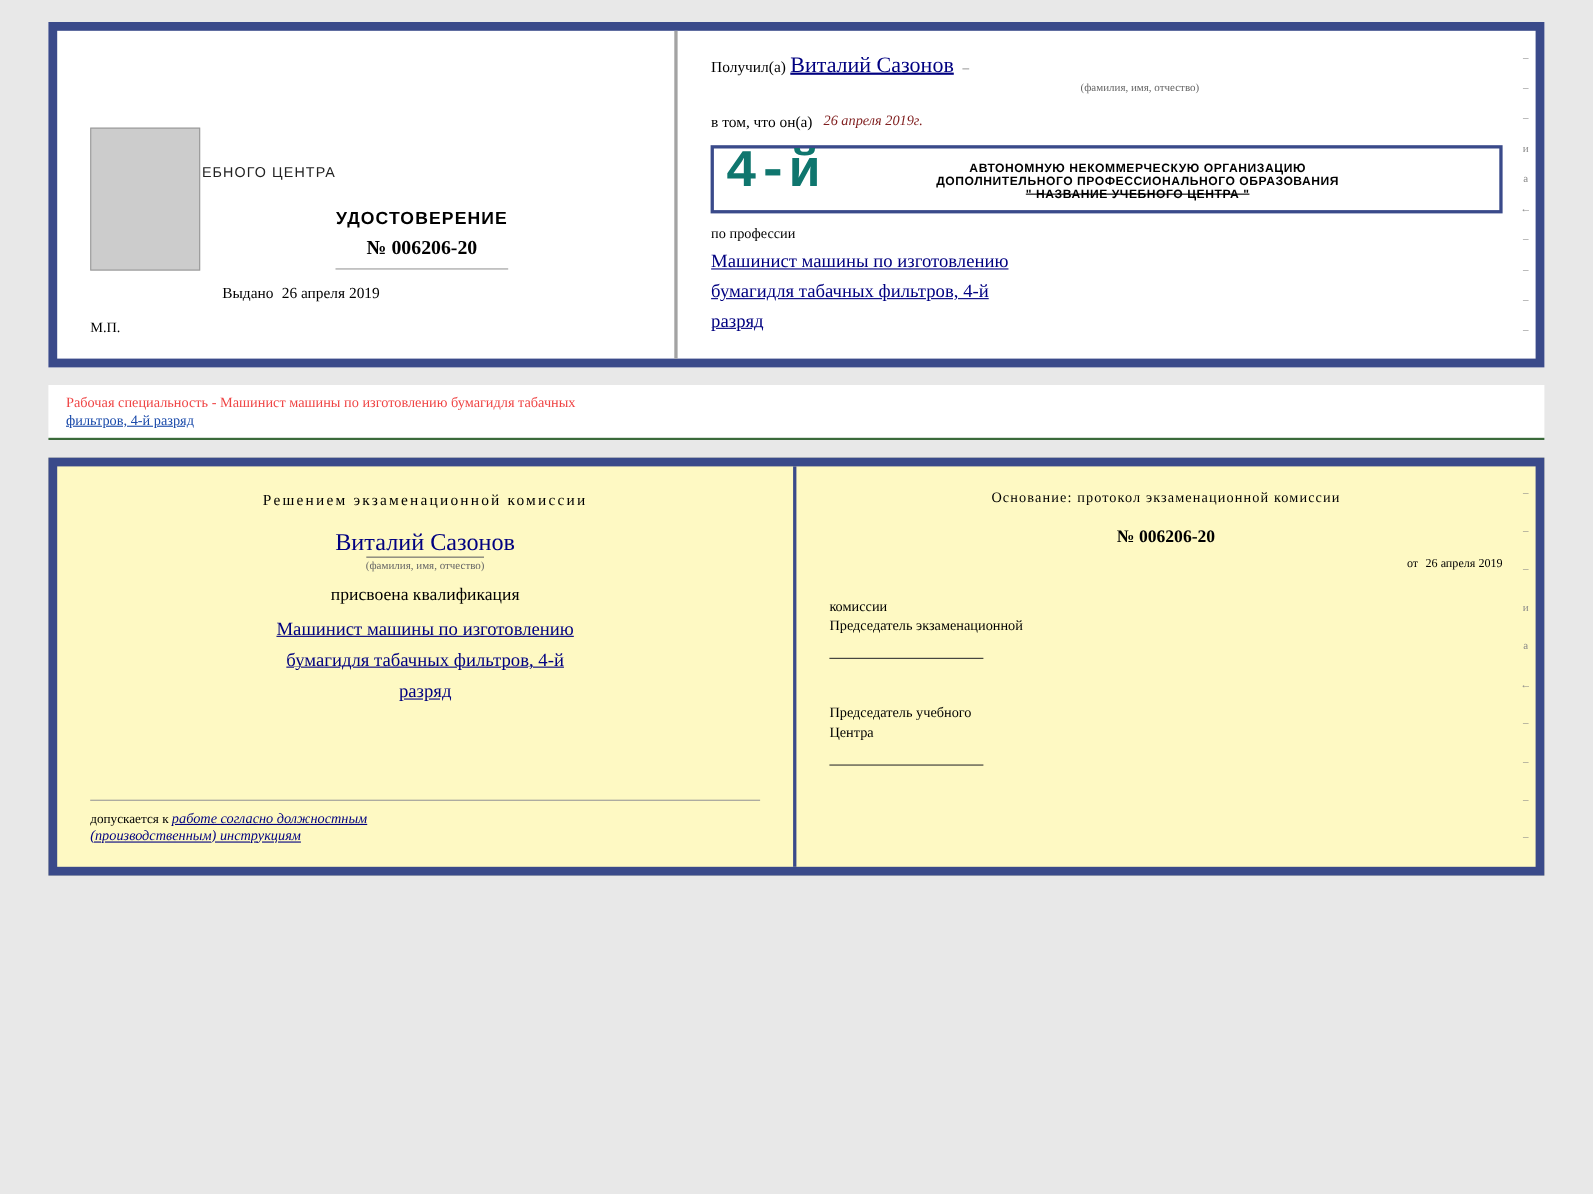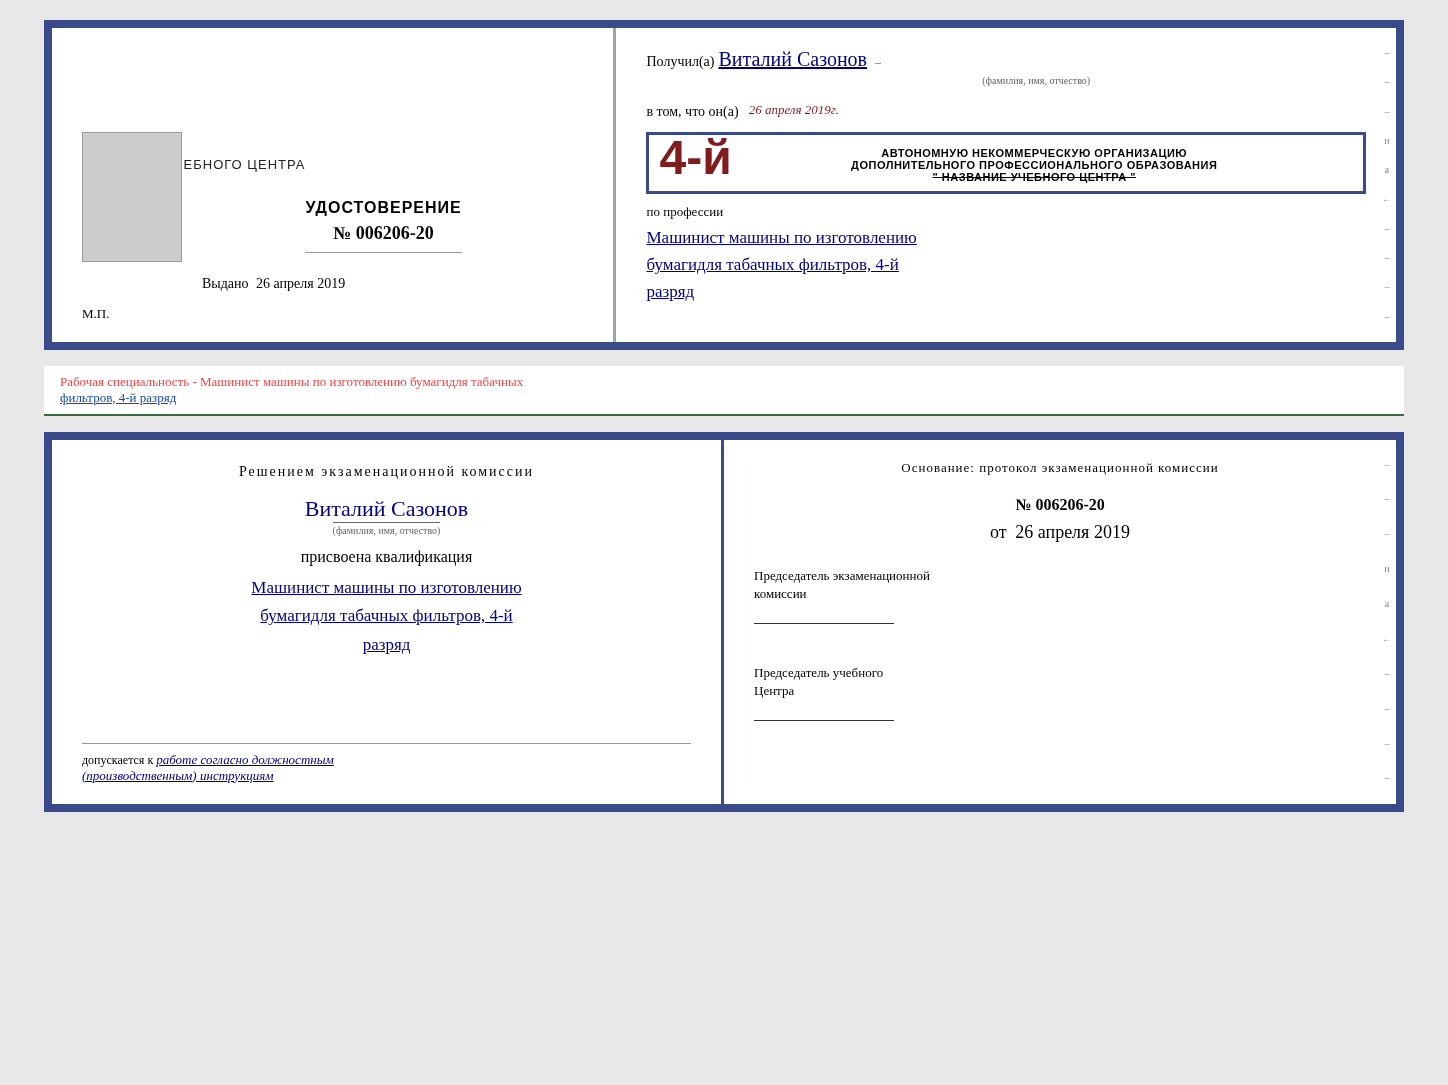--- a/index.html
+++ b/index.html
@@ -34,21 +34,21 @@
       width: 42%;
       border-right: 3px solid #a3a3a3;
       padding: 30px 30px 20px 30px;
       display: flex;
       align-items: center;
       position: relative;
     }
 
     .cert-right {
       width: 58%;
-      padding: 20px 30px 36px 30px;
+      padding: 20px 30px 20px 30px;
       position: relative;
     }
 
     .org-name-header {
       font-family: Arial, sans-serif;
       font-size: 13px;
       text-align: center;
       letter-spacing: 1px;
       color: #222;
       margin-bottom: 60px;
@@ -138,25 +138,25 @@
       color: #7f1d1d;
     }
 
     .okончил-text {
       font-size: 14px;
     }
 
     .big-4 {
       font-size: 48px;
       font-weight: bold;
-      color: #7f1d1d;
+      color: #0f766e;
       position: absolute;
       top: -5px;
       left: 10px;
-      font-family: Liberation Sans, sans-serif;
+      font-family: Liberation Mono, monospace;
     }
 
     .stamp-text-large {
       font-family: Arial, sans-serif;
       font-size: 11px;
       font-weight: bold;
       text-align: center;
       letter-spacing: 0.5px;
     }
 
@@ -210,21 +210,21 @@
     .info-bar-line2 {
       color: #1a4aaa;
       text-decoration: underline;
     }
 
     
     .bottom-book {
       display: flex;
       width: 100%;
       border: 8px solid #3a4a8a;
-      background: #ffffff;
+      background: #fef9c3;
       min-height: 380px;
     }
 
     .bottom-left {
       width: 50%;
       border-right: 3px solid #3a4a8a;
       padding: 24px 30px 20px 30px;
       position: relative;
     }
 
@@ -297,22 +297,22 @@
     }
 
     .protocol-number {
       font-size: 16px;
       font-weight: bold;
       text-align: center;
       margin-bottom: 8px;
     }
 
     .ot-date {
-      font-size: 18px;
-      text-align: center;
+      font-size: 11px;
+      text-align: right;
       margin-bottom: 24px;
     }
 
     .predsedatel {
       font-size: 13px;
       margin-bottom: 40px;
       line-height: 1.4;
     }
 
     .rukovoditel {
@@ -451,22 +451,22 @@
     </div>
 
     <div class="bottom-right">
       <div class="osnovanie-title">Основание: протокол экзаменационной  комиссии</div>
       <div class="protocol-number">№  006206-20</div>
       <div class="ot-date">
         <span>от</span>
         <span style="margin-left:4px;">26 апреля 2019</span>
       </div>
       <div class="predsedatel">
+        <div>комиссии</div>
         <div>Председатель экзаменационной</div>
-        <div>комиссии</div>
         <span class="signature-line"></span>
       </div>
       <div class="rukovoditel">
         <div>Председатель учебного</div>
         <div>Центра</div>
         <span class="signature-line"></span>
       </div>
 
       <div class="right-edge-dashes-bottom">
         <span class="dash-item">–</span>

